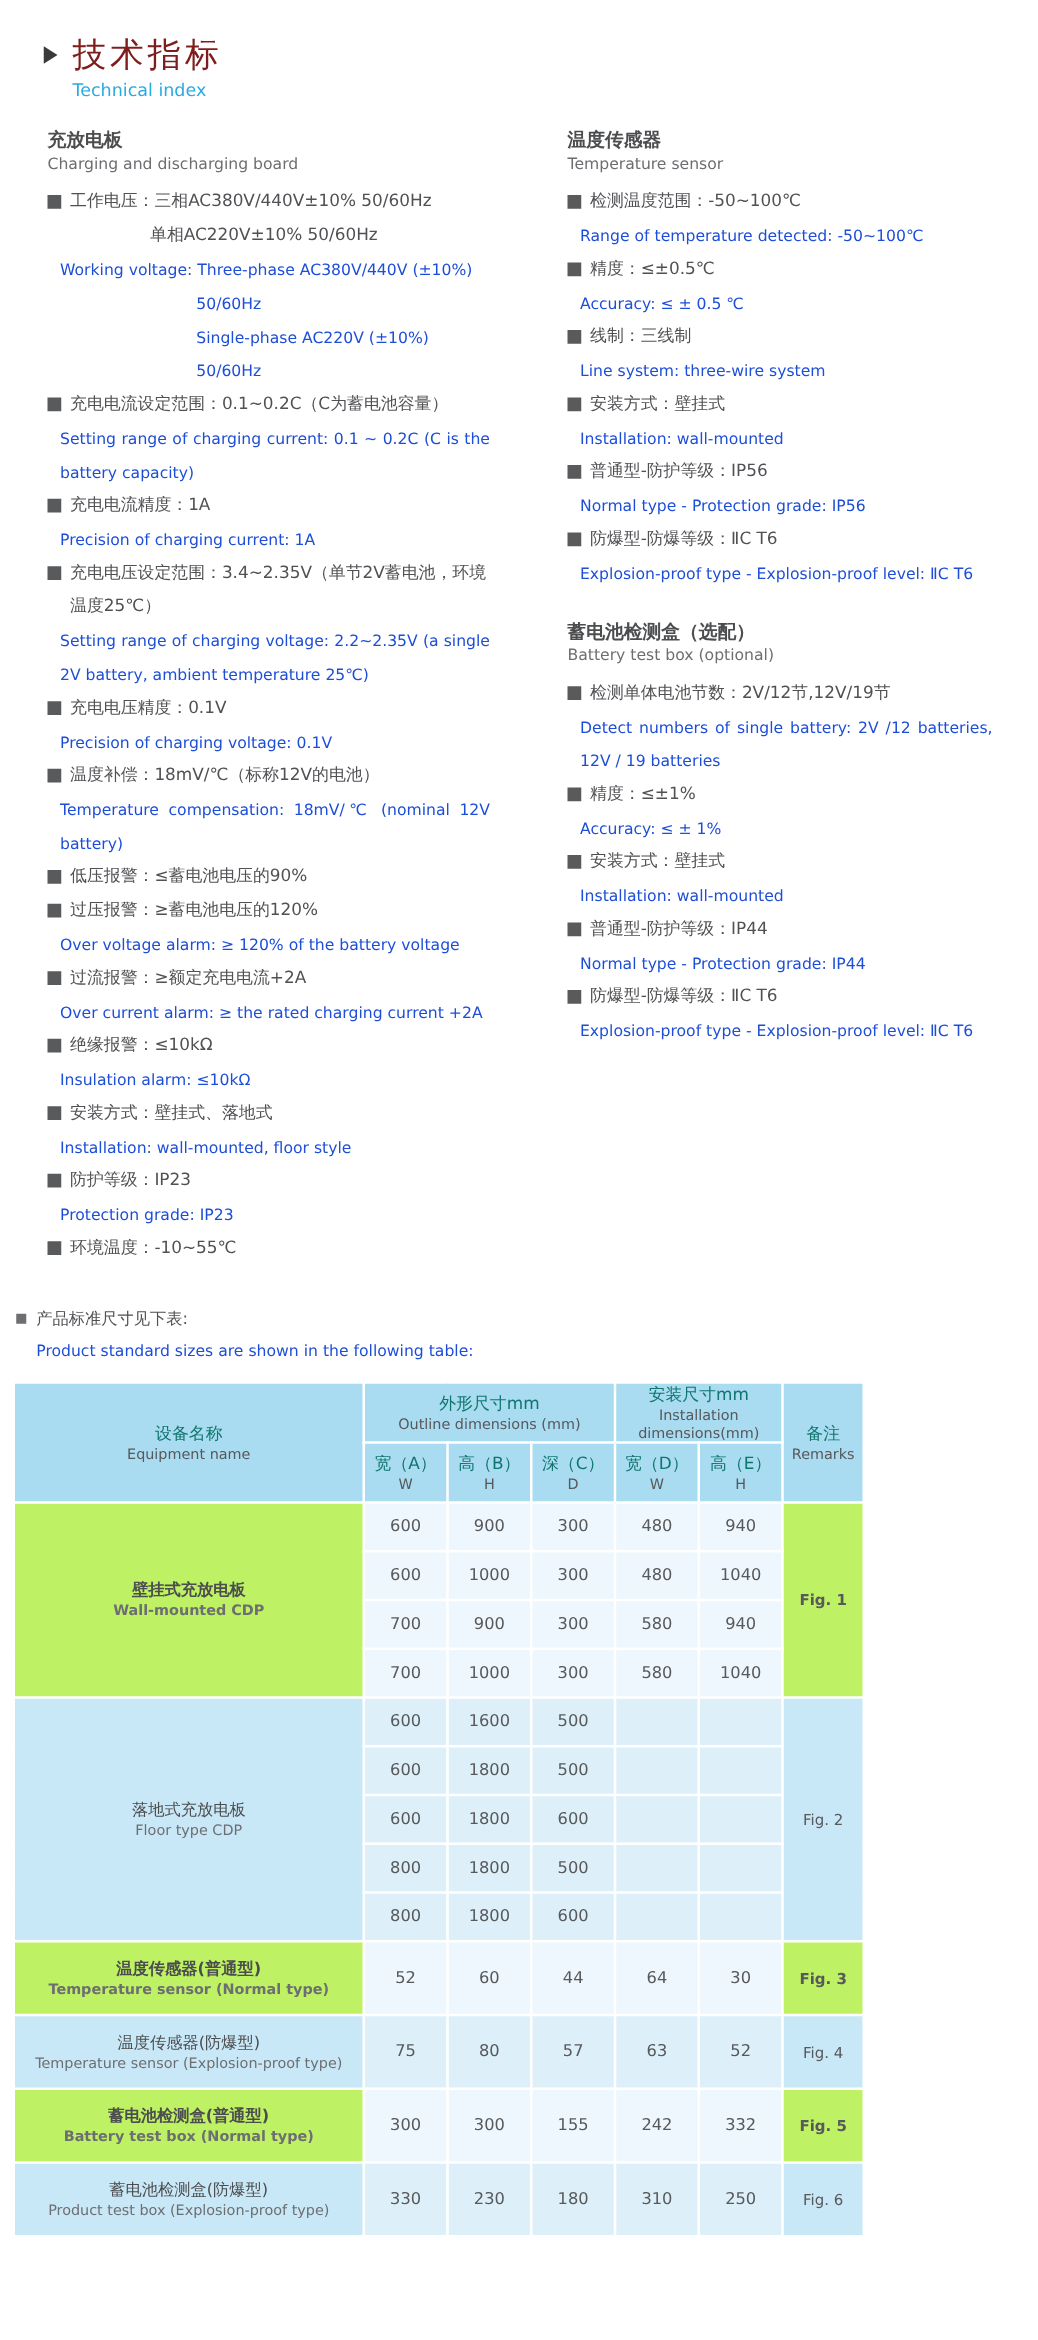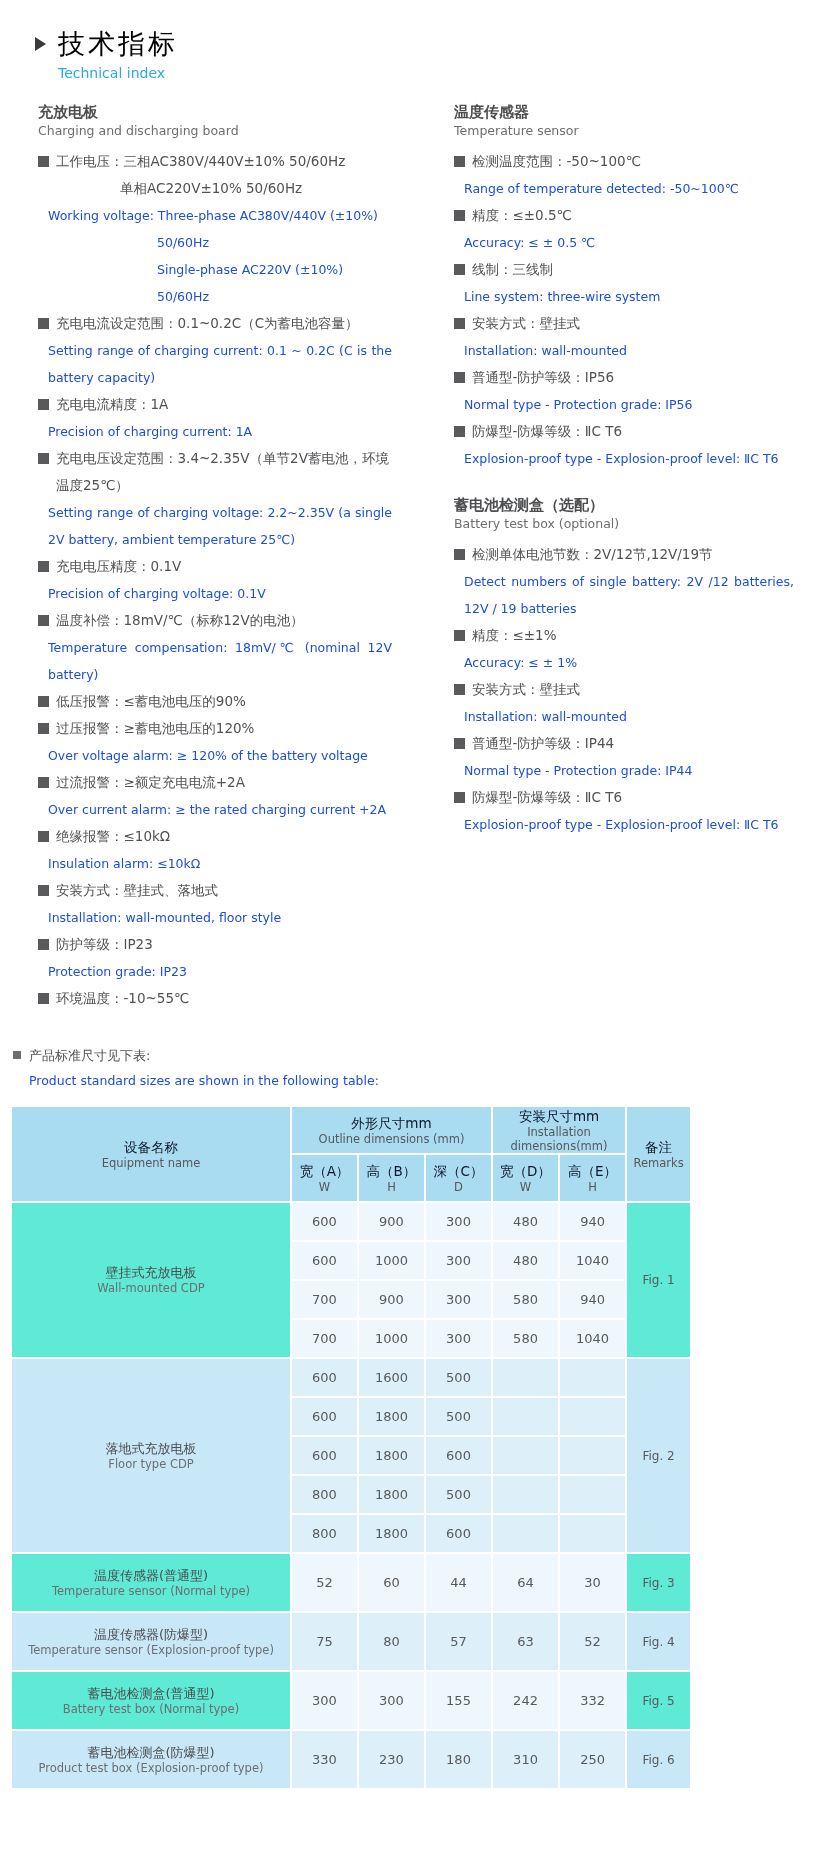--- a/index.html
+++ b/index.html
@@ -3,21 +3,21 @@
 <meta charset="utf-8">
 <style>
   html,body { margin:0; padding:0; background:#fff; }
   body { font-family:"DejaVu Sans","Liberation Sans",sans-serif; }
   .page { position:relative; width:830px; min-height:1872px; background:#fff; box-sizing:border-box; padding:26px 0 60px; overflow:hidden; }
 
   
   .header { margin-left:35px; }
   .title-row { display:flex; align-items:center; }
   .tri { width:0; height:0; border-left:11px solid #393a3c; border-top:7px solid transparent; border-bottom:7px solid transparent; margin-right:12px; }
-  .title-zh { font-size:27px; color:#000000; letter-spacing:3px; }
+  .title-zh { font-size:27px; color:#7f1d1d; letter-spacing:3px; }
   .title-en { font-size:14px; color:#29abe2; margin:3px 0 0 23px; }
 
   
   .cols { display:flex; align-items:flex-start; margin-top:22px; }
   .col-left  { margin-left:38px; width:354px; }
   .col-right { margin-left:62px; width:340px; }
   .section + .section { margin-top:24px; }
   .sec-zh { font-size:15px; font-weight:bold; color:#4c4d4f; line-height:19px; }
   .sec-en { font-size:12.5px; color:#6d6e71; line-height:16px; margin-top:1px; }
   .items { margin-top:9px; }
@@ -31,30 +31,30 @@
   
   .size-note { margin:30px 0 0 13px; }
   .size-note .zh-line { font-size:13px; padding-left:16px; }
   .size-note .zh-line .bullet { width:8px; height:8px; top:9px; background:#6d6e71; }
   .size-note .en-line { padding-left:16px; line-height:24px; text-align:left; }
 
   
   table.size-table { border-collapse:collapse; table-layout:fixed; width:680px; margin:12px 0 0 10px; }
   .size-table th, .size-table td { border:2px solid #fff; padding:0 2px; text-align:center; vertical-align:middle; box-sizing:border-box; }
   .size-table thead th { background:#a9dbf1; font-weight:normal; }
-  .h-zh { font-size:13.5px; color:#0f172a; line-height:18px; }
+  .h-zh { font-size:13.5px; color:#0f766e; line-height:18px; }
   .h-en { font-size:11.5px; color:#57585a; line-height:14px; }
   tr.head1 th { height:40px; }
   tr.head2 th { height:48px; }
   td.num  { font-size:13px; color:#58595b; height:39px; }
   td.num.tall { height:59px; }
   .n-zh { font-size:13px; color:#4c4d4f; line-height:17px; }
   .n-en { font-size:11.5px; color:#6d6e71; line-height:15px; }
   td.rem { font-size:12px; color:#58595b; }
-  td.name.gl, td.rem.gl { background:#5eead4; }
+  td.name.gl, td.rem.gl { background:#bef264;font-weight:bold; }
   td.num.gl  { background:#edf7fd; }
   td.name.gd, td.rem.gd { background:#c9e8f7; }
   td.num.gd  { background:#ddf0fa; }
 </style>
 </head>
 <body>
 
 <div class="page">
 
   <div class="header">

